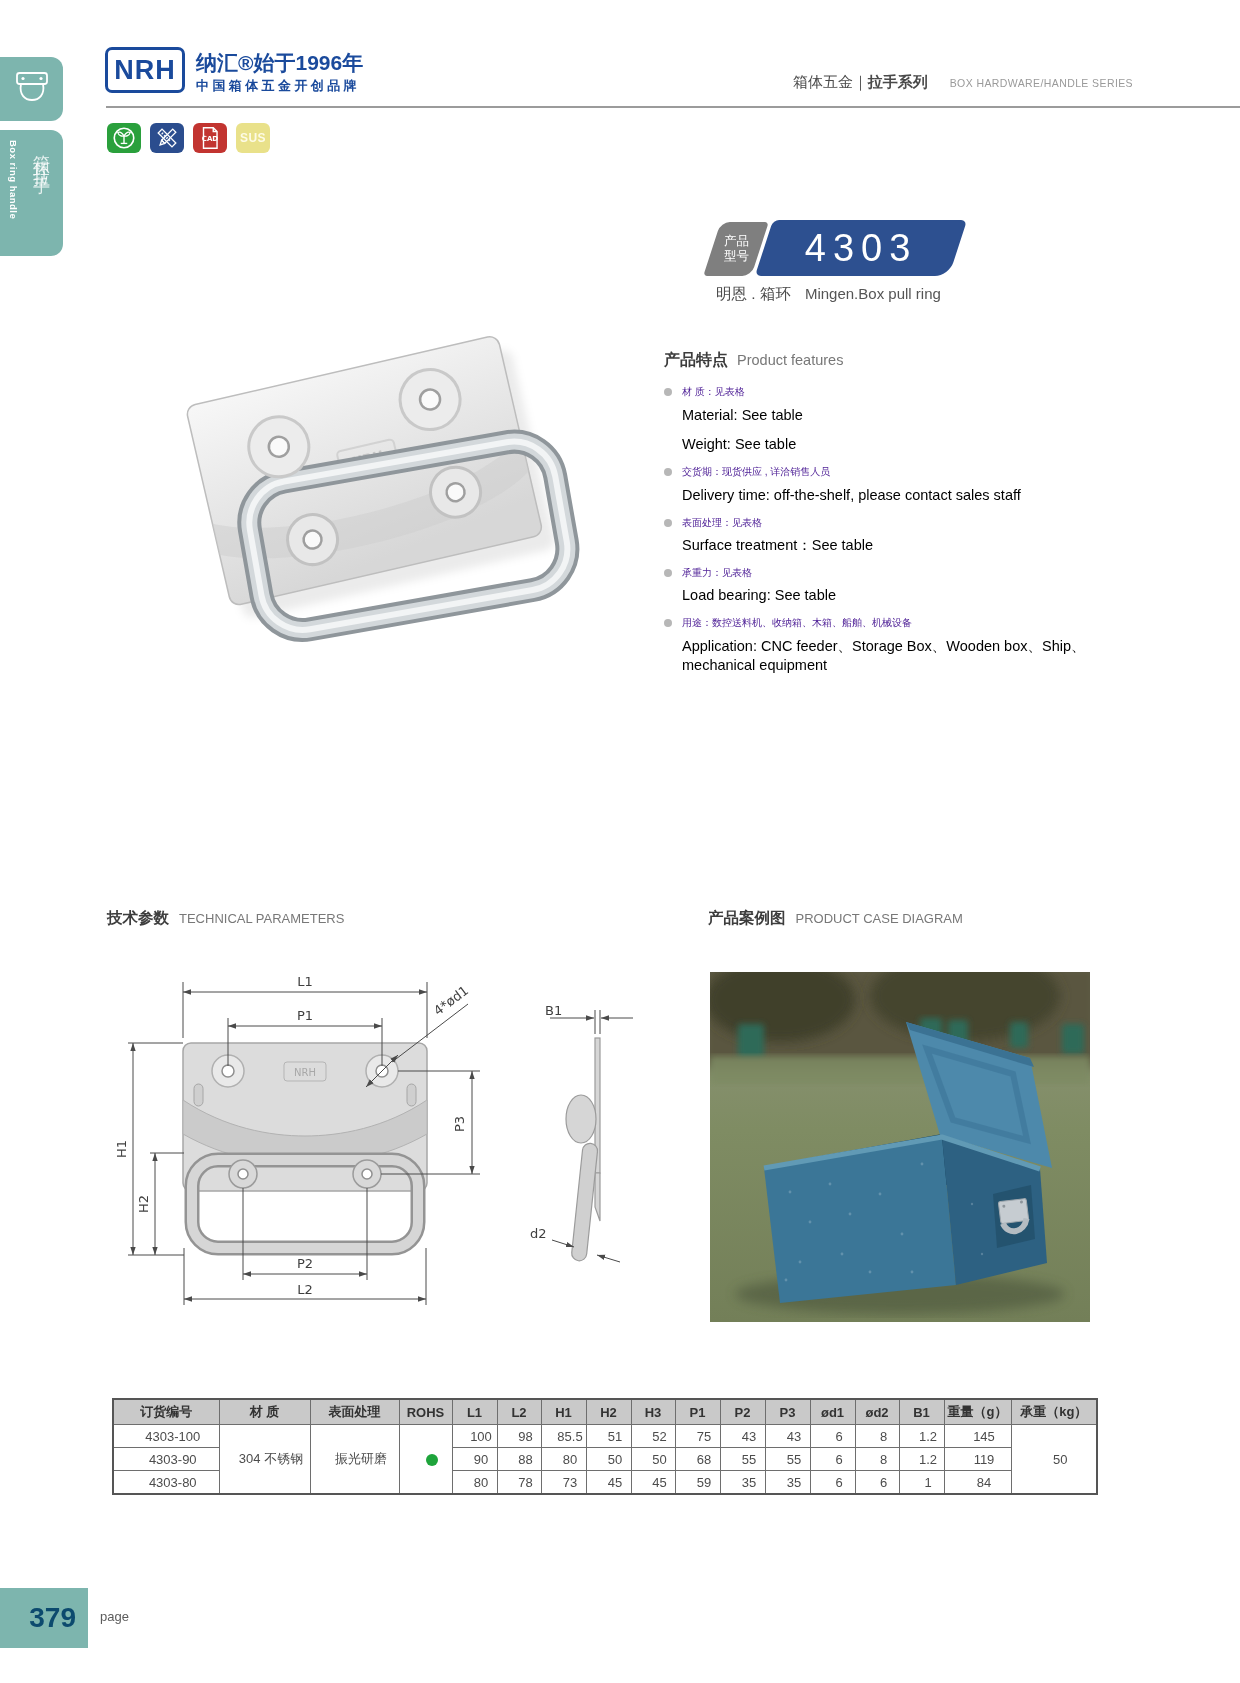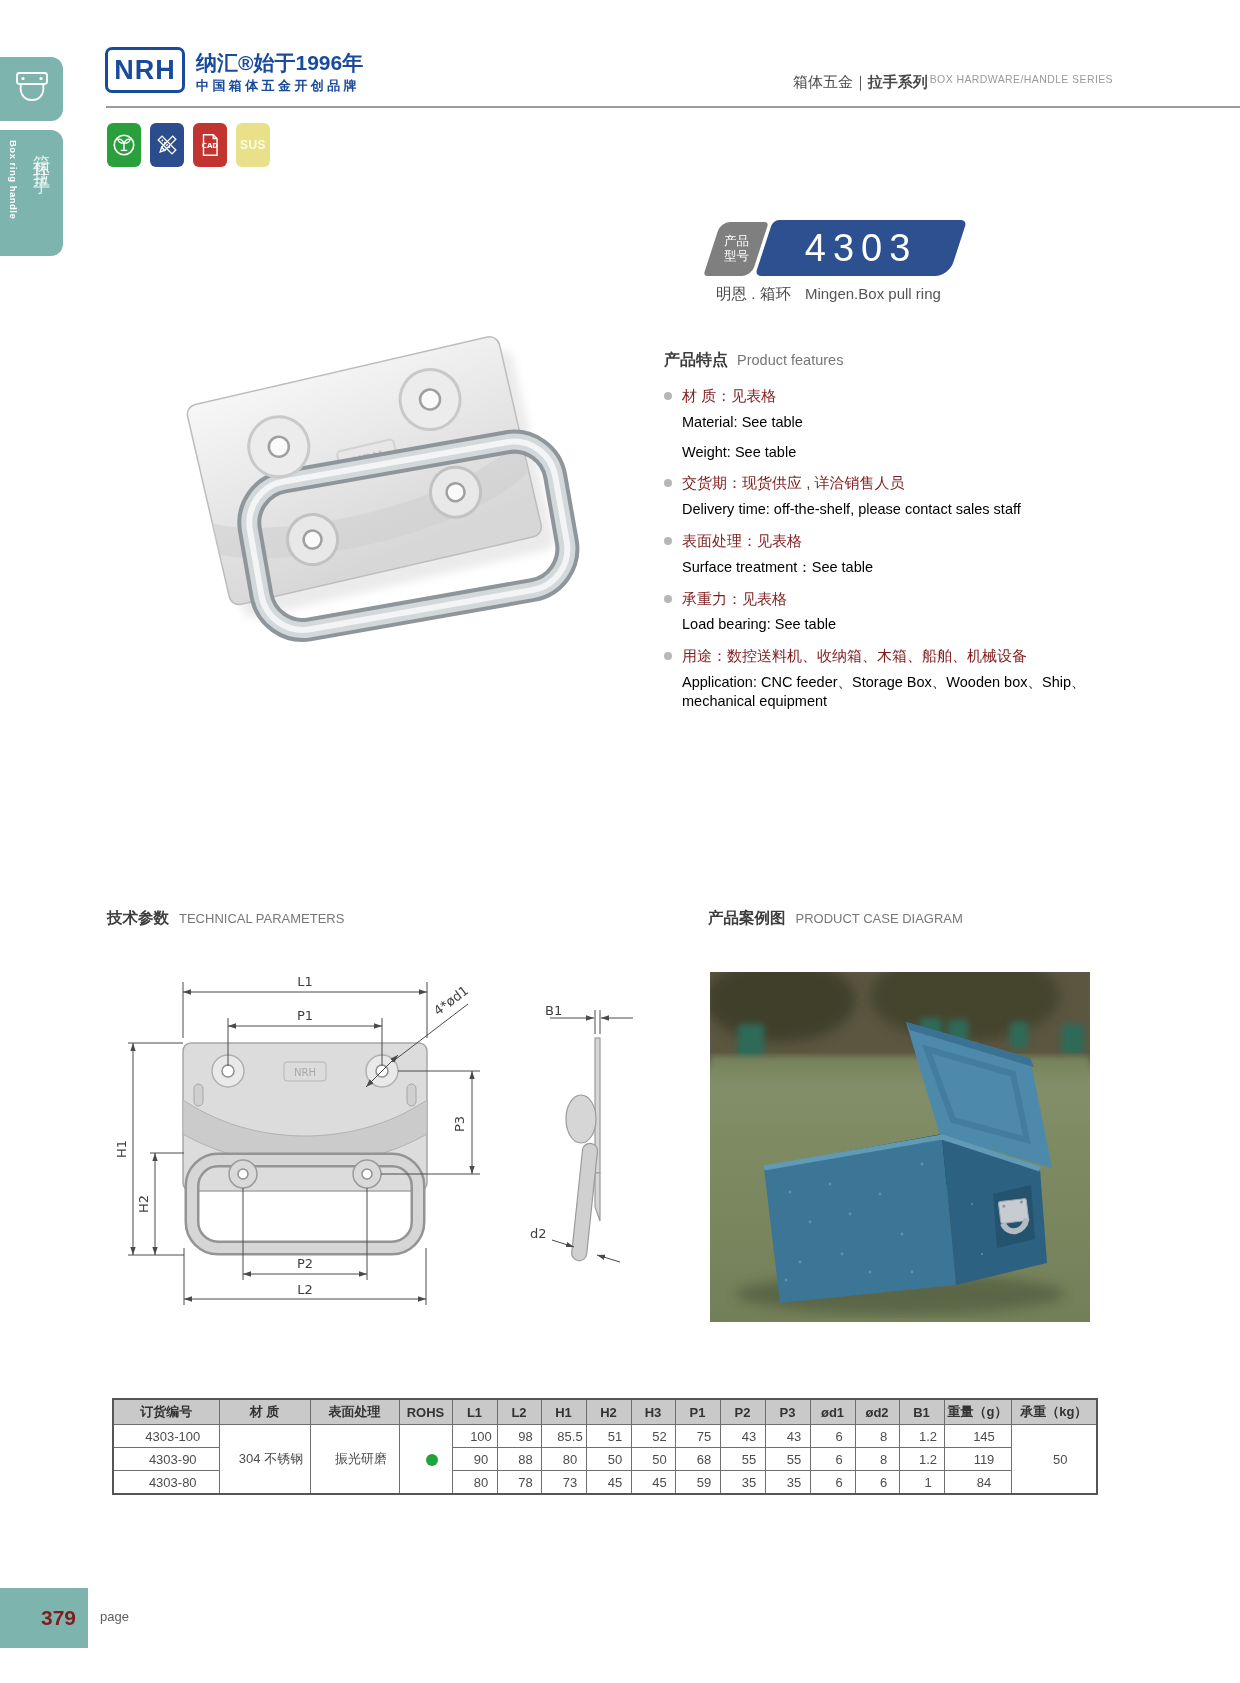--- a/index.html
+++ b/index.html
@@ -8,63 +8,63 @@
   
   .side-tab{position:absolute;left:0;background:#7db5ae;border-radius:0 12px 12px 0;}
   .side-tab1{top:57px;width:63px;height:64px;display:flex;align-items:center;justify-content:center;}
   .side-tab2{top:130px;width:63px;height:126px;}
   .side-cn{position:absolute;left:30px;top:12px;writing-mode:vertical-rl;letter-spacing:7px;font-size:17px;color:rgba(255,255,255,0.82);}
   .side-en{position:absolute;left:8px;top:10px;writing-mode:vertical-rl;font-size:9.5px;font-weight:bold;color:#ffffff;letter-spacing:0.5px;}
   
   .logo-box{position:absolute;left:105px;top:47px;width:80px;height:46px;box-sizing:border-box;border:3px solid #1a4a9c;border-radius:7px;display:flex;align-items:center;justify-content:center;font-size:27px;font-weight:bold;color:#1a4a9c;letter-spacing:1px;}
   .tagline-main{position:absolute;left:196px;top:49px;font-size:21px;font-weight:bold;color:#1a4a9c;}
   .tagline-sub{position:absolute;left:196px;top:77px;font-size:13px;font-weight:bold;color:#1a4a9c;letter-spacing:3.4px;}
-  .series{position:absolute;left:793px;top:73px;display:flex;align-items:flex-start;gap:2px;white-space:nowrap;}
+  .series{position:absolute;left:793px;top:73px;display:flex;align-items:center;gap:22px;white-space:nowrap;}
   .series .cn{font-size:15px;color:#4a4a4a;}
   .series .cn b{font-weight:bold;}
   .series .en{font-size:10.5px;color:#9a9a9a;letter-spacing:0.4px;}
   .header-line{position:absolute;left:106px;top:106px;width:1134px;border-top:2px solid #9b9b9b;}
   
   .badges{position:absolute;left:107px;top:123px;display:flex;gap:9px;}
-  .badge{width:34px;height:44px;border-radius:6px;display:flex;align-items:center;justify-content:center;}
+  .badge{width:34px;height:30px;border-radius:6px;display:flex;align-items:center;justify-content:center;}
   .badge-sus{font-size:12px;font-weight:bold;color:#fdfbe6;letter-spacing:0.5px;}
   
   .banner-tag{position:absolute;left:712px;top:222px;width:48px;height:54px;background:#7f7f7f;transform:skewX(-18deg);border-radius:9px 4px 9px 4px;display:flex;align-items:center;justify-content:center;}
   .banner-tag .inner{transform:skewX(18deg);color:#fff;font-size:12.5px;line-height:1.2;text-align:center;}
   .banner-blue{position:absolute;left:764px;top:220px;width:194px;height:56px;background:#2d5090;transform:skewX(-18deg);border-radius:6px 6px 14px 6px;display:flex;align-items:center;justify-content:center;}
   .banner-blue .inner{transform:skewX(18deg);color:#fff;font-size:38px;letter-spacing:7px;}
   .product-name{position:absolute;left:716px;top:284px;display:flex;align-items:baseline;gap:14px;white-space:nowrap;}
   .product-name .cn{font-size:15.5px;color:#4a4a4a;}
   .product-name .en{font-size:15px;color:#555;}
   
   .features{position:absolute;left:664px;top:350px;width:476px;}
   .features .title{display:flex;align-items:baseline;gap:9px;margin-bottom:14px;}
   .features .title .cn{font-size:16px;font-weight:bold;color:#3d3d3d;}
   .features .title .en{font-size:14.5px;color:#777;}
   .feat-item{margin-bottom:11px;}
-  .feat-cn{display:flex;align-items:center;font-size:15px;color:#7f1d1d;line-height:1.45;}
+  .feat-cn{display:flex;align-items:center;font-size:10px;color:#4c1d95;line-height:1.45;}
   .bullet{display:inline-block;width:8px;height:8px;border-radius:50%;background:#b7b7b7;margin-right:10px;flex:0 0 auto;}
   .feat-en{margin-left:18px;font-size:14.5px;color:#000000;line-height:1.3;margin-top:6px;}
   
   .sec-head{position:absolute;display:flex;align-items:baseline;gap:10px;white-space:nowrap;}
   .sec-head .cn{font-size:15.5px;font-weight:bold;color:#3d3d3d;}
   .sec-head .en{font-size:13px;color:#787878;}
   
   .dim-label{font-size:13px;fill:#3f3f3f;font-family:"DejaVu Sans",sans-serif;}
   .stamp{font-size:10px;fill:#a8a8a8;text-anchor:middle;font-family:"DejaVu Sans",sans-serif;}
   .stamp2{font-size:13px;fill:#c6c6c6;text-anchor:middle;font-weight:bold;font-family:"DejaVu Sans",sans-serif;}
   
   .spec-table{position:absolute;left:112px;top:1398px;border-collapse:collapse;table-layout:fixed;}
   .spec-table th,.spec-table td{border:1px solid #6e6e6e;text-align:center;padding:0;font-size:13px;color:#4c4c4c;overflow:hidden;white-space:nowrap;}
   .spec-table th{background:#c9c9c9;height:24px;font-weight:bold;color:#333;margin-top:6px;}
   .spec-table td{height:22px;background:#fff;padding-left:13px;}
   .spec-table{border:2px solid #555;}
   .dot{display:inline-block;width:12px;height:12px;border-radius:50%;background:#1ea43b;vertical-align:middle;}
   
-  .page-box{position:absolute;left:0;top:1588px;width:88px;height:60px;background:#7db5ae;color:#7f1d1d;font-size:21px;font-weight:bold;text-align:right;line-height:60px;padding-right:12px;box-sizing:border-box;}
+  .page-box{position:absolute;left:0;top:1588px;width:88px;height:60px;background:#7db5ae;color:#0c4a6e;font-size:28px;font-weight:bold;text-align:right;line-height:60px;padding-right:12px;box-sizing:border-box;}
   .page-word{position:absolute;left:100px;top:1609px;font-size:13px;color:#5c5c5c;}
 </style>
 </head>
 <body>
 
 <div class="side-tab side-tab1">
   <span>
     <svg width="40" height="36" viewBox="0 0 40 36">
       <rect x="5" y="4" width="30" height="11" rx="2.5" fill="none" stroke="#ffffff" stroke-width="1.8"></rect>
       <circle cx="11" cy="9.5" r="1.6" fill="#ffffff"></circle>

